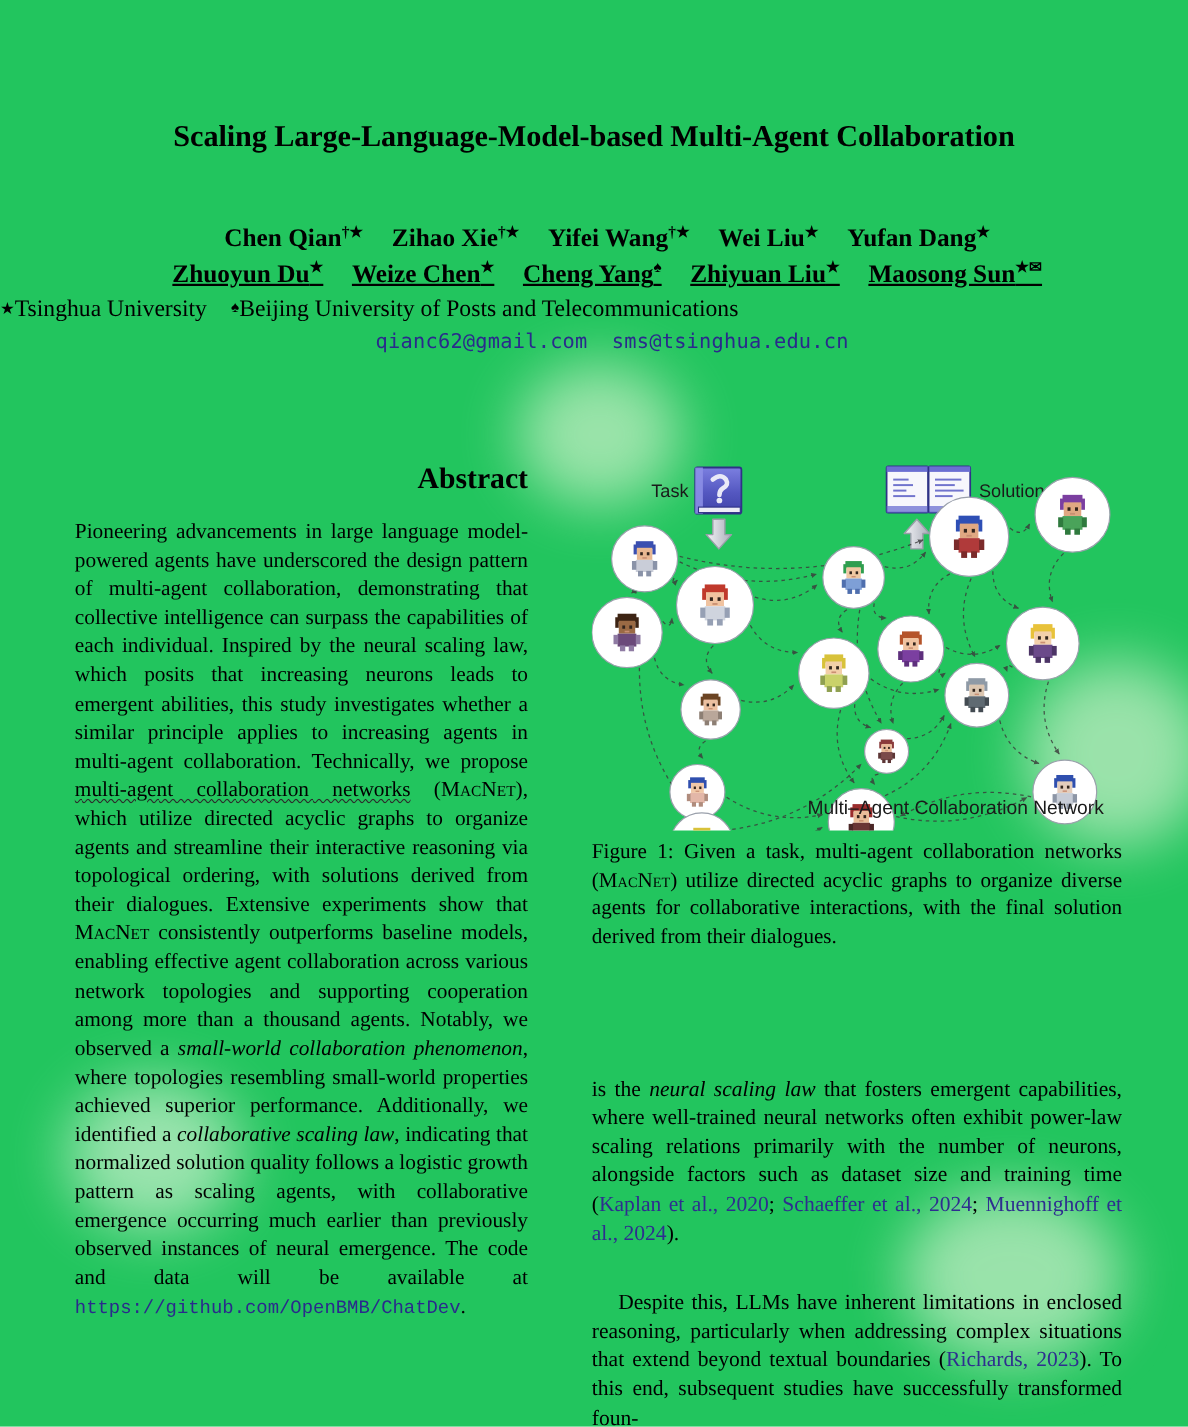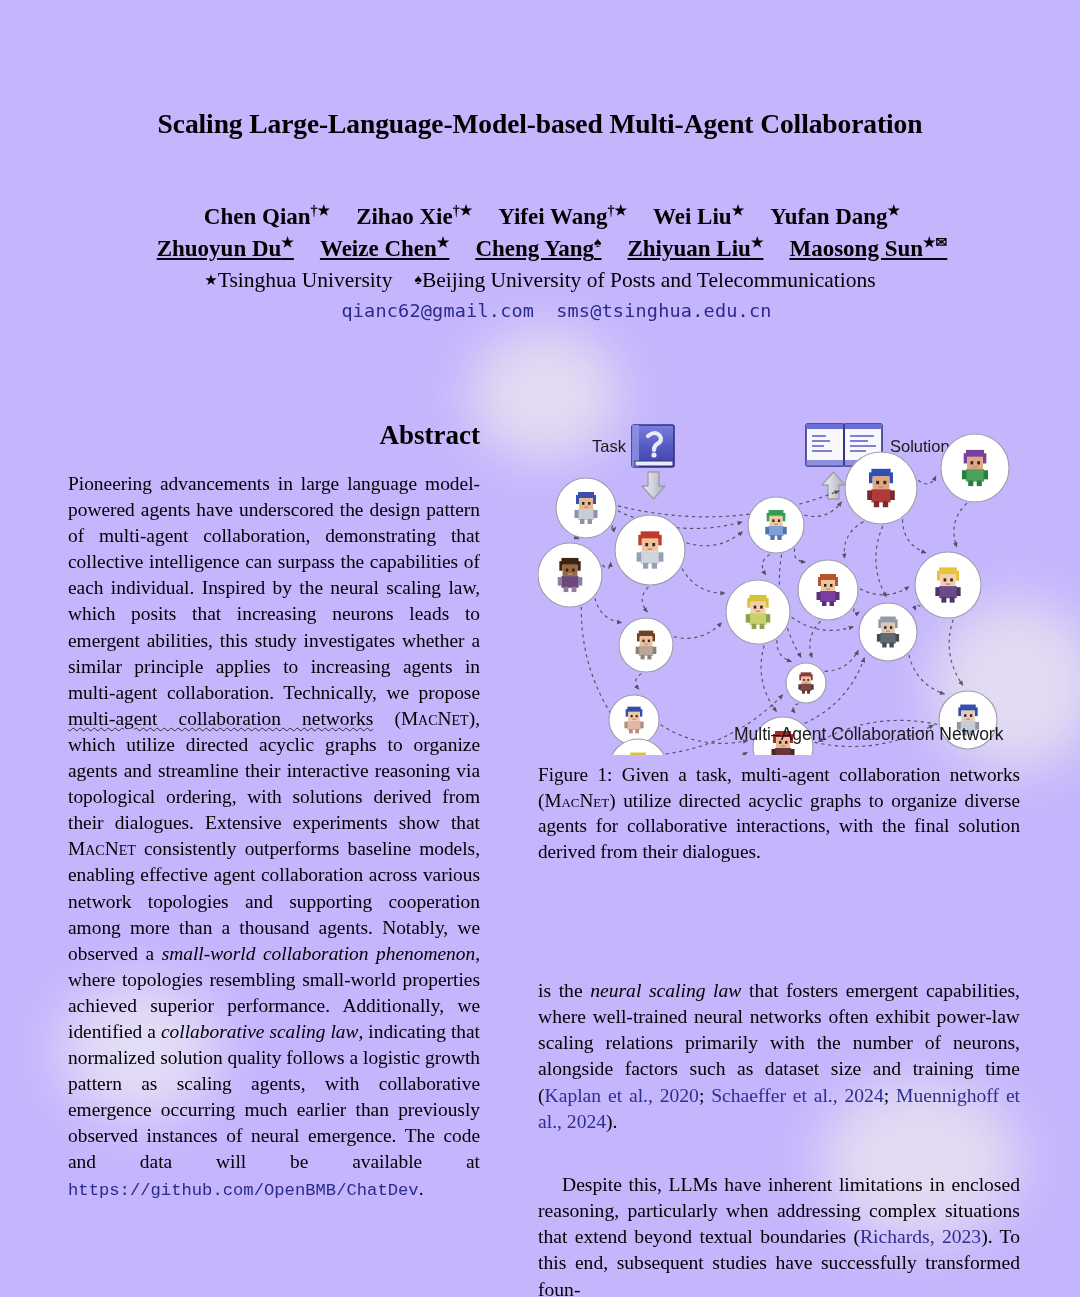--- a/index.html
+++ b/index.html
@@ -5,21 +5,21 @@
 <style>
   html, body {
     margin: 0;
     padding: 0;
     background: #ffffff;
   }
   .page {
     position: relative;
     width: 1080px;
     height: 1297px;
-    background: #c4b5fd;
+    background: #22c55e;
     overflow: hidden;
     font-family: "Liberation Serif", "DejaVu Serif", serif;
     color: #000000;
   }
   
   .tint {
     position: absolute;
     pointer-events: none;
     border-radius: 50%;
     filter: blur(26px);
@@ -58,21 +58,21 @@
     vertical-align: super;
     line-height: 0;
   }
   .sym-star { font-size: 15px; vertical-align: 2px; }
   .sym-spade { font-size: 14px; vertical-align: 3px; }
 
   .affil {
     position: absolute;
     left: 0; right: 0;
     top: 268px;
-    text-align: center;
+    text-align: left;
     font-size: 21.5px;
     white-space: nowrap;
   }
   .affil .gap { display: inline-block; width: 22px; }
 
   .emails {
     position: absolute;
     left: 0; right: 0;
     top: 300px;
     text-align: center;

